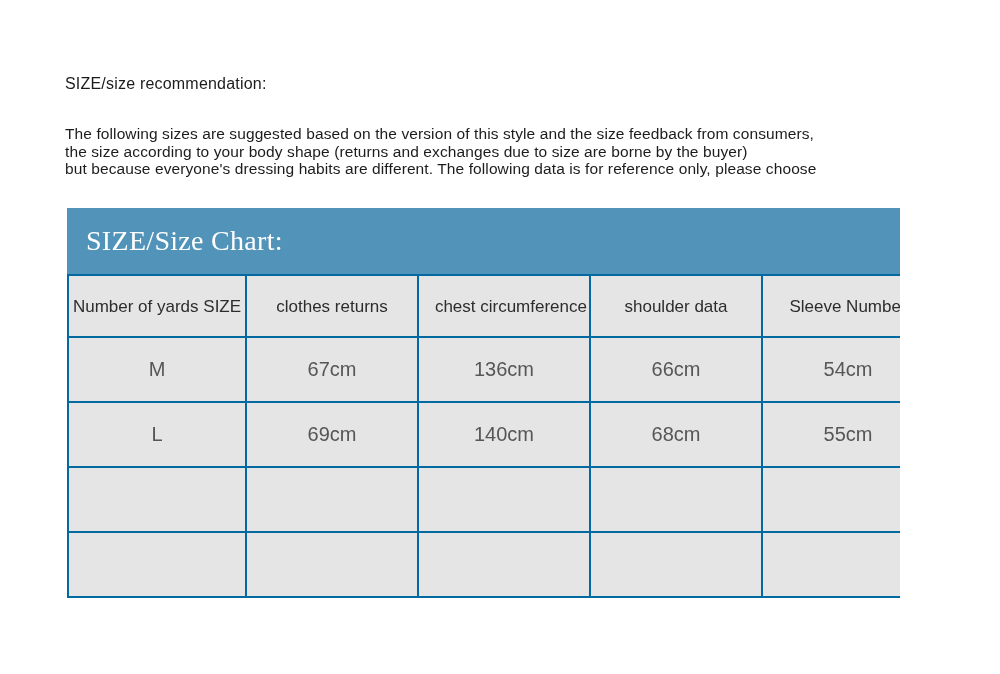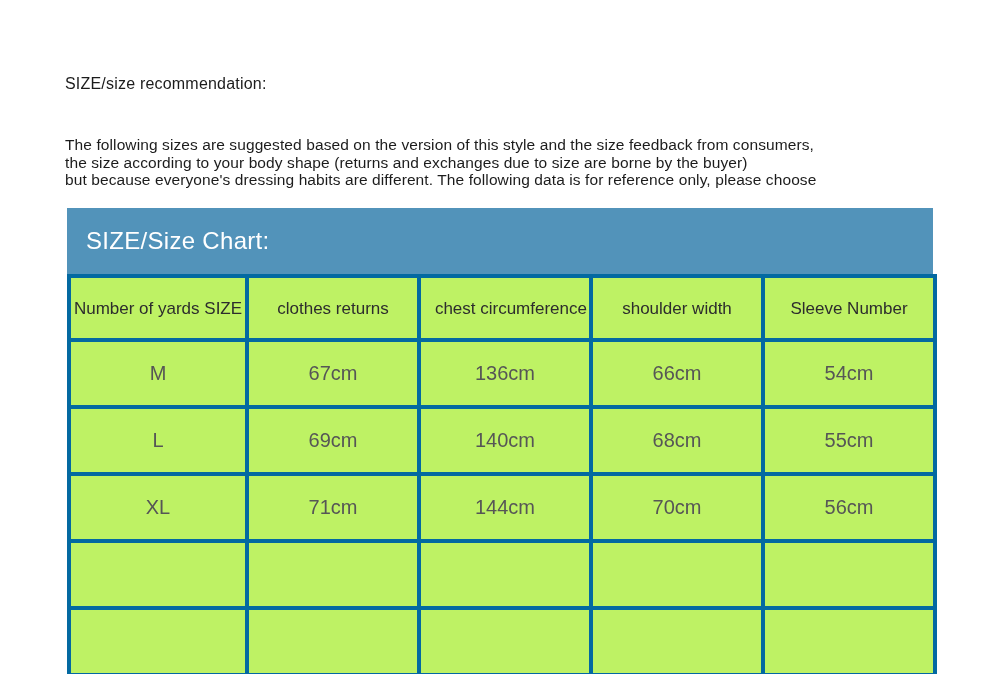--- a/index.html
+++ b/index.html
@@ -3,77 +3,78 @@
 <meta charset="utf-8">
 <style>
   html, body {
     margin: 0;
     padding: 0;
     background: #ffffff;
     font-family: "Liberation Sans", sans-serif;
   }
   .page {
     position: relative;
-    width: 1000px;
+    width: 900px;
     height: 674px;
     background: #ffffff;
     overflow: hidden;
   }
   .rec-title {
     position: absolute;
     left: 65px;
     top: 75px;
     font-size: 16px;
     color: #1c1c1c;
     letter-spacing: 0.2px;
     white-space: nowrap;
   }
   .rec-desc {
     position: absolute;
     left: 65px;
-    top: 136px;
+    top: 125px;
     font-size: 15.5px;
     line-height: 17.5px;
     color: #1c1c1c;
     letter-spacing: 0.1px;
   }
   .rec-desc div { white-space: nowrap; }
   .sheet {
     position: absolute;
     left: 67px;
     top: 208px;
     width: 866px;
   }
   .chart-header {
     box-sizing: border-box;
     height: 66px;
     background: #5293ba;
     color: #ffffff;
     display: flex;
     align-items: center;
     padding-left: 19px;
-    font-size: 24px;
+    font-size: 28px;
     letter-spacing: 0.3px;
+    font-family: Liberation Serif, serif;
   }
   table.size-table {
     width: 866px;
     border-collapse: collapse;
     table-layout: fixed;
   }
   table.size-table col.c0 { width: 178px; }
   table.size-table col.c1 { width: 172px; }
   table.size-table col.c2 { width: 172px; }
   table.size-table col.c3 { width: 172px; }
   table.size-table col.c4 { width: 172px; }
   table.size-table th,
   table.size-table td {
-    border: 4px solid #0369a1;
+    border: 2px solid #0369a1;
     text-align: center;
     vertical-align: middle;
-    background: #bef264;
+    background: #e5e5e5;
     overflow: hidden;
     margin-top: 18px;
   }
   table.size-table thead th {
     height: 60px;
     font-weight: normal;
     font-size: 17px;
     color: #2d2d2d;
     line-height: 23px;
     padding: 0 2px;
@@ -112,45 +113,38 @@
           <col class="c1">
           <col class="c2">
           <col class="c3">
           <col class="c4">
       </colgroup>
       <thead>
         <tr>
             <th>Number of yards SIZE</th>
             <th>clothes returns</th>
             <th class="col-chest">chest circumference</th>
-            <th>shoulder width</th>
+            <th>shoulder data</th>
             <th>Sleeve Number</th>
           </tr>
       </thead>
       <tbody>
           <tr>
             <td>M</td>
             <td>67cm</td>
             <td>136cm</td>
             <td>66cm</td>
             <td>54cm</td>
           </tr>
           <tr>
             <td>L</td>
             <td>69cm</td>
             <td>140cm</td>
             <td>68cm</td>
             <td>55cm</td>
-          </tr>
-          <tr>
-            <td>XL</td>
-            <td>71cm</td>
-            <td>144cm</td>
-            <td>70cm</td>
-            <td>56cm</td>
           </tr>
           <tr>
             <td></td>
             <td></td>
             <td></td>
             <td></td>
             <td></td>
           </tr>
           <tr>
             <td></td>

